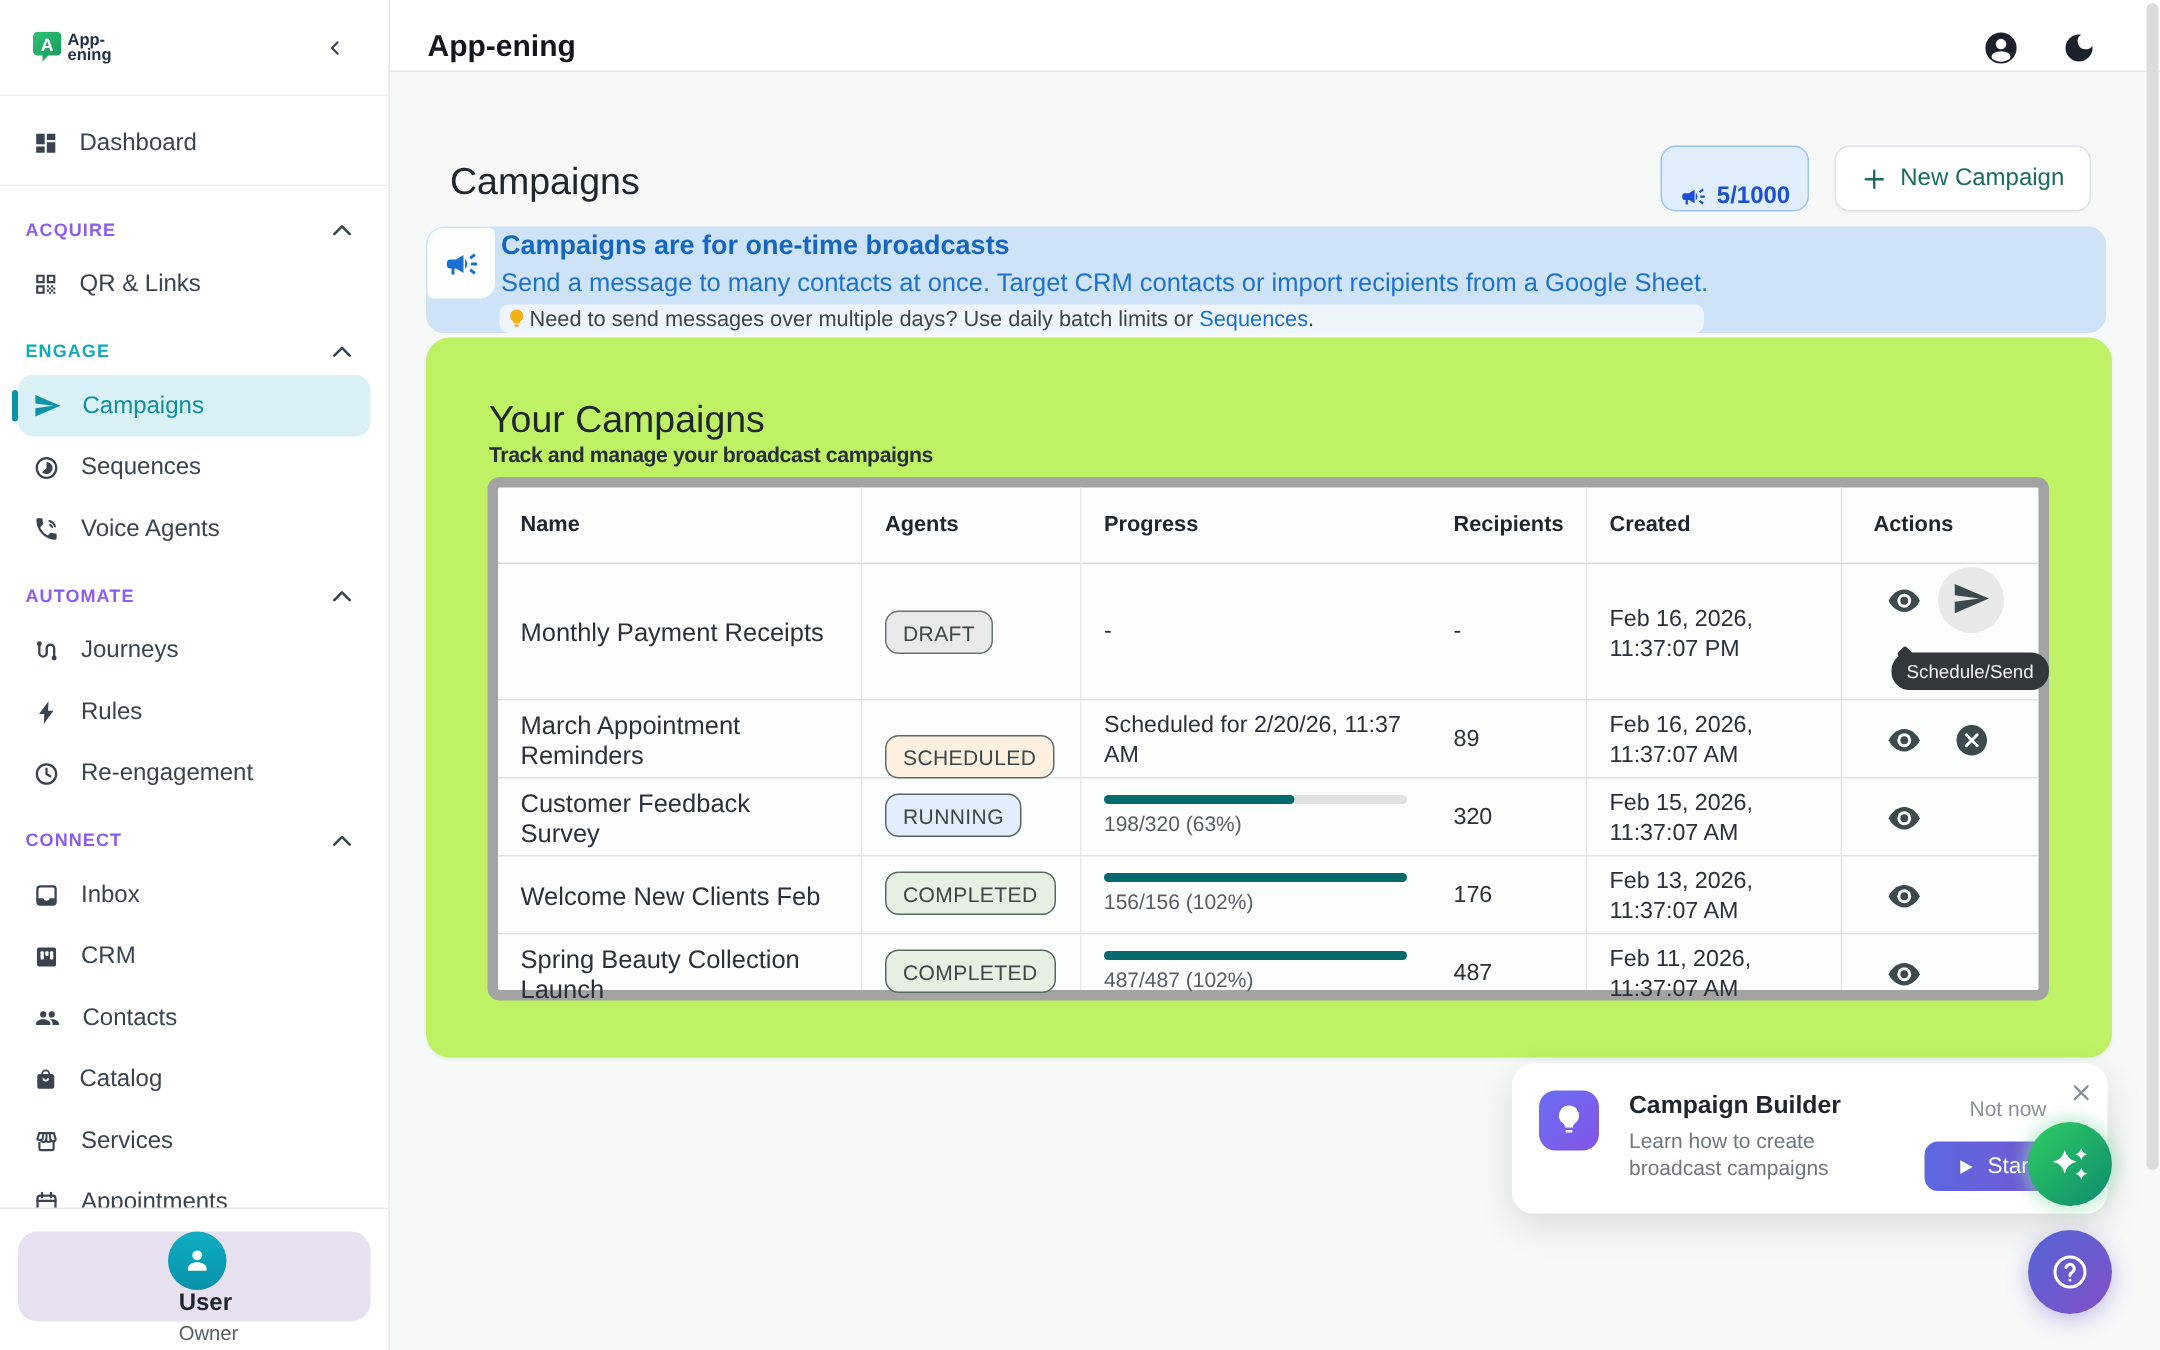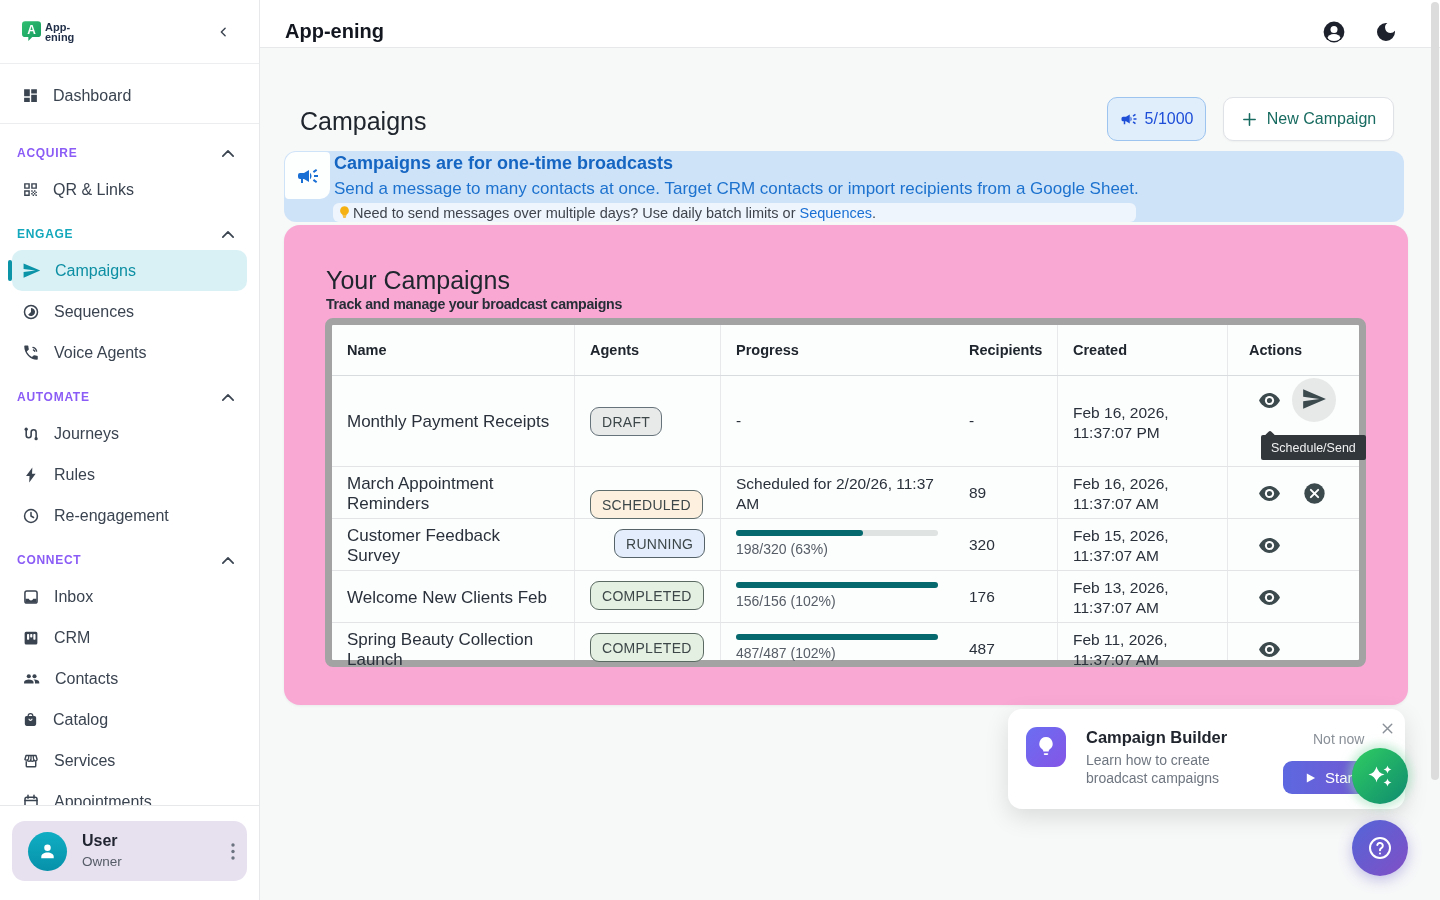--- a/index.html
+++ b/index.html
@@ -9,65 +9,65 @@
 #sblogo { position:absolute; left:0; top:0; width:259px; height:64px; border-bottom:1px solid #eceef0; }
 #sbnav { position:absolute; left:0; top:64px; width:259px; height:742px; overflow:hidden; padding:11px 12px 0; }
 .nitem { height:41px; display:flex; align-items:center; padding:0 10px; border-radius:10px; color:#3a4350; font-size:16px; position:relative; }
 .nitem svg { margin-right:14px; flex:0 0 auto; }
 .nitem.active { background:#d9f1f5; color:#0d8fa3; }
 .nitem.active .bar { position:absolute; left:-4px; top:10px; width:4px; height:21px; border-radius:3px; background:#0b93a8; }
 .ndiv { border-top:1px solid #ebedef; margin:7px -12px 13px; }
 .nhead { height:32px; margin-top:8px; display:flex; align-items:center; justify-content:space-between; padding:0 13px 0 5px; font-size:12px; font-weight:700; letter-spacing:.06em; color:#8b5cf6; }
 .nhead.teal { color:#13a8bc; }
 .chev { width:12px; height:7px; }
-#usercard { position:absolute; left:12px; bottom:19px; width:235px; height:60px; background:#e7e0ef; border-radius:13px; display:flex; align-items:center; padding:0 12px 0 16px; }
+#usercard { position:absolute; left:12px; bottom:19px; width:235px; height:60px; background:#e7e0ef; border-radius:13px; display:flex; align-items:center; padding:0 12px 0 16px;flex-direction:column; }
 #usercard .av { width:39px; height:39px; border-radius:50%; background:linear-gradient(180deg,#10aec3,#0691a9); position:relative; flex:0 0 auto; }
 #usercard .nm { margin-left:15px; flex:1; }
 #usercard .nm b { display:block; font-size:16px; color:#1f2430; font-weight:700; margin-bottom:2px;}
 #usercard .nm span { font-size:13.5px; color:#565d68; }
 #sbdivbot { position:absolute; left:0; bottom:94px; width:259px; border-top:1px solid #e7e8ea; }
 
 #header { position:absolute; left:260px; top:0; width:1180px; height:48px; background:#fff; border-bottom:1px solid #e7e8ea; }
 #header h1 { position:absolute; left:25px; top:20px; font-size:20px; color:#12161f; font-weight:700; }
 
 #scroll { position:absolute; right:1px; top:2px; width:8px; height:778px; background:#dcdcdc; border-radius:4px; }
 
 #content { position:absolute; left:260px; top:64px; width:1180px; height:836px; background:#f7f8f8; }
 #pgtitle { position:absolute; left:40px; top:43px; font-size:25px; color:#20262e; }
-.btn5 { position:absolute; left:847px; top:33px; width:99px; height:44px; background:#e0edfb; border:1.5px solid #9cc4ef; border-radius:10px; display:flex; align-items:center; justify-content:center; gap:7px; color:#1d4ed8; font-size:16px; font-weight:400; }
+.btn5 { position:absolute; left:847px; top:33px; width:99px; height:44px; background:#e0edfb; border:1.5px solid #9cc4ef; border-radius:10px; display:flex; align-items:flex-end; justify-content:center; gap:7px; color:#1d4ed8; font-size:16px; font-weight:700; }
 .btnnew { position:absolute; left:963px; top:33px; width:171px; height:44px; background:#fff; border:1px solid #dfe2e6; border-radius:10px; display:flex; align-items:center; justify-content:center; gap:9px; color:#186b60; font-size:16px; font-weight:500; box-shadow:0 1px 2px rgba(0,0,0,.04); }
 
 #banner { position:absolute; left:24px; top:87px; width:1120px; height:71px; background:#cfe3f8; border-radius:12px; }
 #banner .icbox { position:absolute; left:1px; top:1px; width:45px; height:47px; background:#fdfefe; border-radius:11px 4px 10px 4px; }
 #banner .t1 { position:absolute; left:50px; top:2px; font-size:18px; font-weight:700; color:#1565c2; }
 #banner .t2 { position:absolute; left:50px; top:28px; font-size:17px; color:#1c72ce; }
 #banner .tip { position:absolute; left:49px; top:52px; width:803px; height:19px; background:#eef5fd; border-radius:6px 6px 6px 6px; display:flex; align-items:center; padding:0 10px 0 4px; font-size:14.5px; color:#40454d; }
 #banner .tip a { color:#1a6fd4; text-decoration:none; }
 
-#card { position:absolute; left:24px; top:161px; width:1124px; height:480px; background:#f9a8d4; border-radius:16px; box-shadow:0 1px 3px rgba(0,0,0,.06);text-decoration:underline; }
+#card { position:absolute; left:24px; top:161px; width:1124px; height:480px; background:#bef264; border-radius:16px; box-shadow:0 1px 3px rgba(0,0,0,.06);text-decoration:underline; }
 #card h2 { position:absolute; left:42px; top:41px; font-size:25px; font-weight:400; color:#20262e; }
 #card .sub { position:absolute; left:42px; top:71px; font-size:14.2px; font-weight:700; letter-spacing:-0.3px; color:#272e38; }
 
 #tbl { position:absolute; left:41px; top:93px; width:1041px; height:349px; background:#fcfdfd; border:7px solid #a3a3a3; border-radius:8px; }
 .vline { position:absolute; top:0; bottom:0; width:1px; background:#e7e9eb; }
 .hrow { position:absolute; left:0; right:0; height:1px; background:#e2e4e6; }
 .th { position:absolute; font-size:14.5px; font-weight:700; color:#20262e; }
 .td { position:absolute; font-size:15.5px; color:#2a313b; }
 .badge { position:absolute; height:29px; border-radius:9px; display:flex; align-items:center; padding:0 11px; font-size:14px; letter-spacing:.02em; color:#3d4749; }
 .b-draft { background:#e8e9e9; border:1.5px solid #66737a; }
 .b-sched { background:#fdf0df; border:1.5px solid #5e6c6c;margin-top:13px; }
-.b-run { background:#e3edfb; border:1.5px solid #56646a;margin-left:24px; }
+.b-run { background:#e3edfb; border:1.5px solid #56646a; }
 .b-comp { background:#e4f0e1; border:1.5px solid #5a6a62; }
 .track { position:absolute; width:202px; height:6px; border-radius:3px; background:#dfe4e3; }
 .fill { height:6px; border-radius:3px; background:#05696e; }
 .plabel { position:absolute; font-size:14px; color:#565d66; }
 .eye { position:absolute; }
 .sqz { font-size:17px; }
 
-#ttip { position:absolute; left:929px; top:110px; height:25px; background:#32373c; color:#f0f1f1; font-size:12.5px; border-radius:2px; display:flex; align-items:center; padding:0 10px; }
+#ttip { position:absolute; left:929px; top:110px; height:25px; background:#32373c; color:#f0f1f1; font-size:12.5px; border-radius:12px; display:flex; align-items:center; padding:0 10px; }
 
 #popup { position:absolute; left:748px; top:645px; width:397px; height:100px; background:#fff; border-radius:14px; box-shadow:0 8px 24px rgba(0,0,0,.12); }
 #popup .tile { position:absolute; left:18px; top:18px; width:40px; height:40px; border-radius:11px; background:linear-gradient(135deg,#6b6ef2,#8455e6); }
 #popup .pt { position:absolute; left:78px; top:19px; font-size:16.5px; font-weight:700; color:#20252e; }
 #popup .pl { position:absolute; left:78px; top:42px; font-size:14px; color:#6f7680; line-height:18px; }
 #popup .nn { position:absolute; left:305px; top:22px; font-size:14px; color:#8a9098; }
 #popup .start { position:absolute; left:275px; top:52px; width:122px; height:33px; border-radius:9px; background:linear-gradient(90deg,#5d68e0,#7a52cc); color:#fff; font-size:15px; display:flex; align-items:center; padding-left:22px; gap:9px; }
 #popup .x { position:absolute; right:9px; top:11px; }
 .fab { position:absolute; width:52px; height:52px; border-radius:50%; }
 #fab1 { left:1092px; top:684px; width:56px; height:56px; background:linear-gradient(135deg,#2cc763 10%,#12916e 90%); box-shadow:0 0 9px 4px rgba(150,222,180,.5); }

